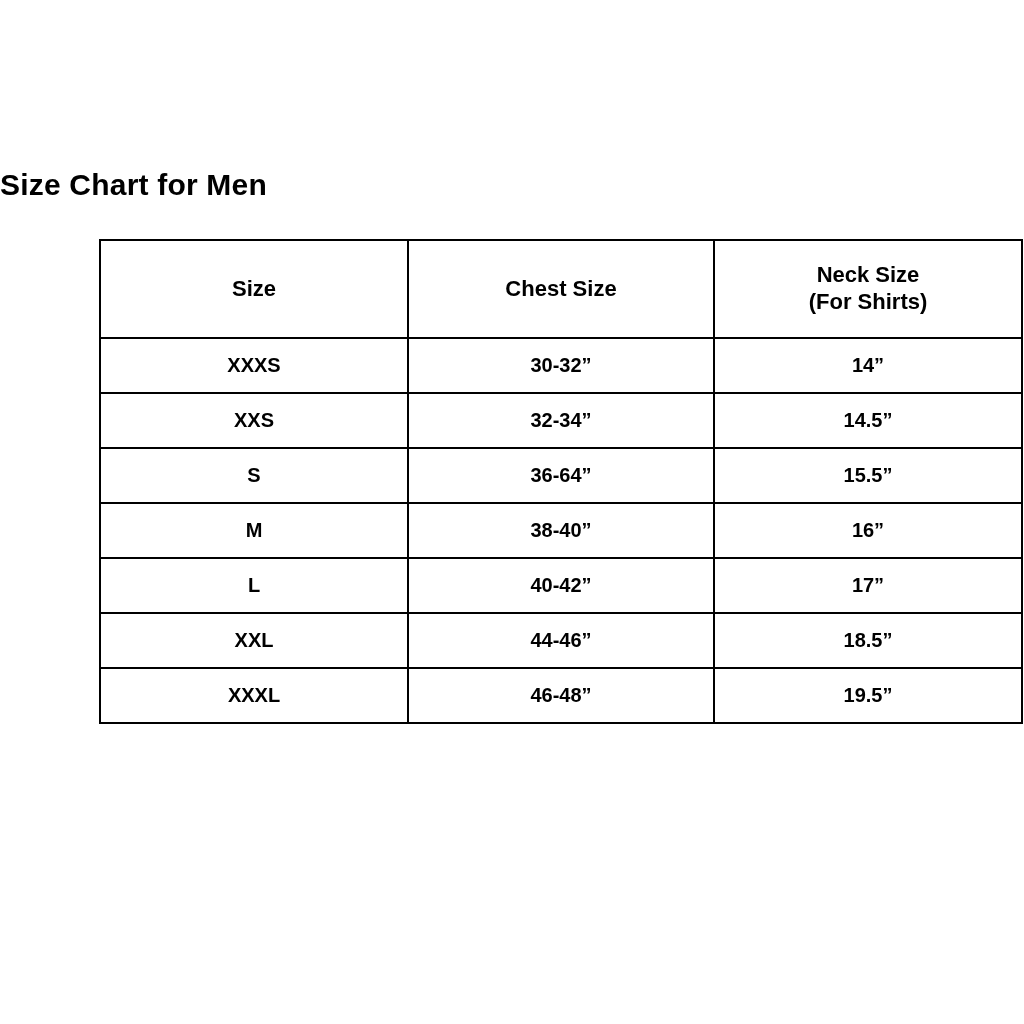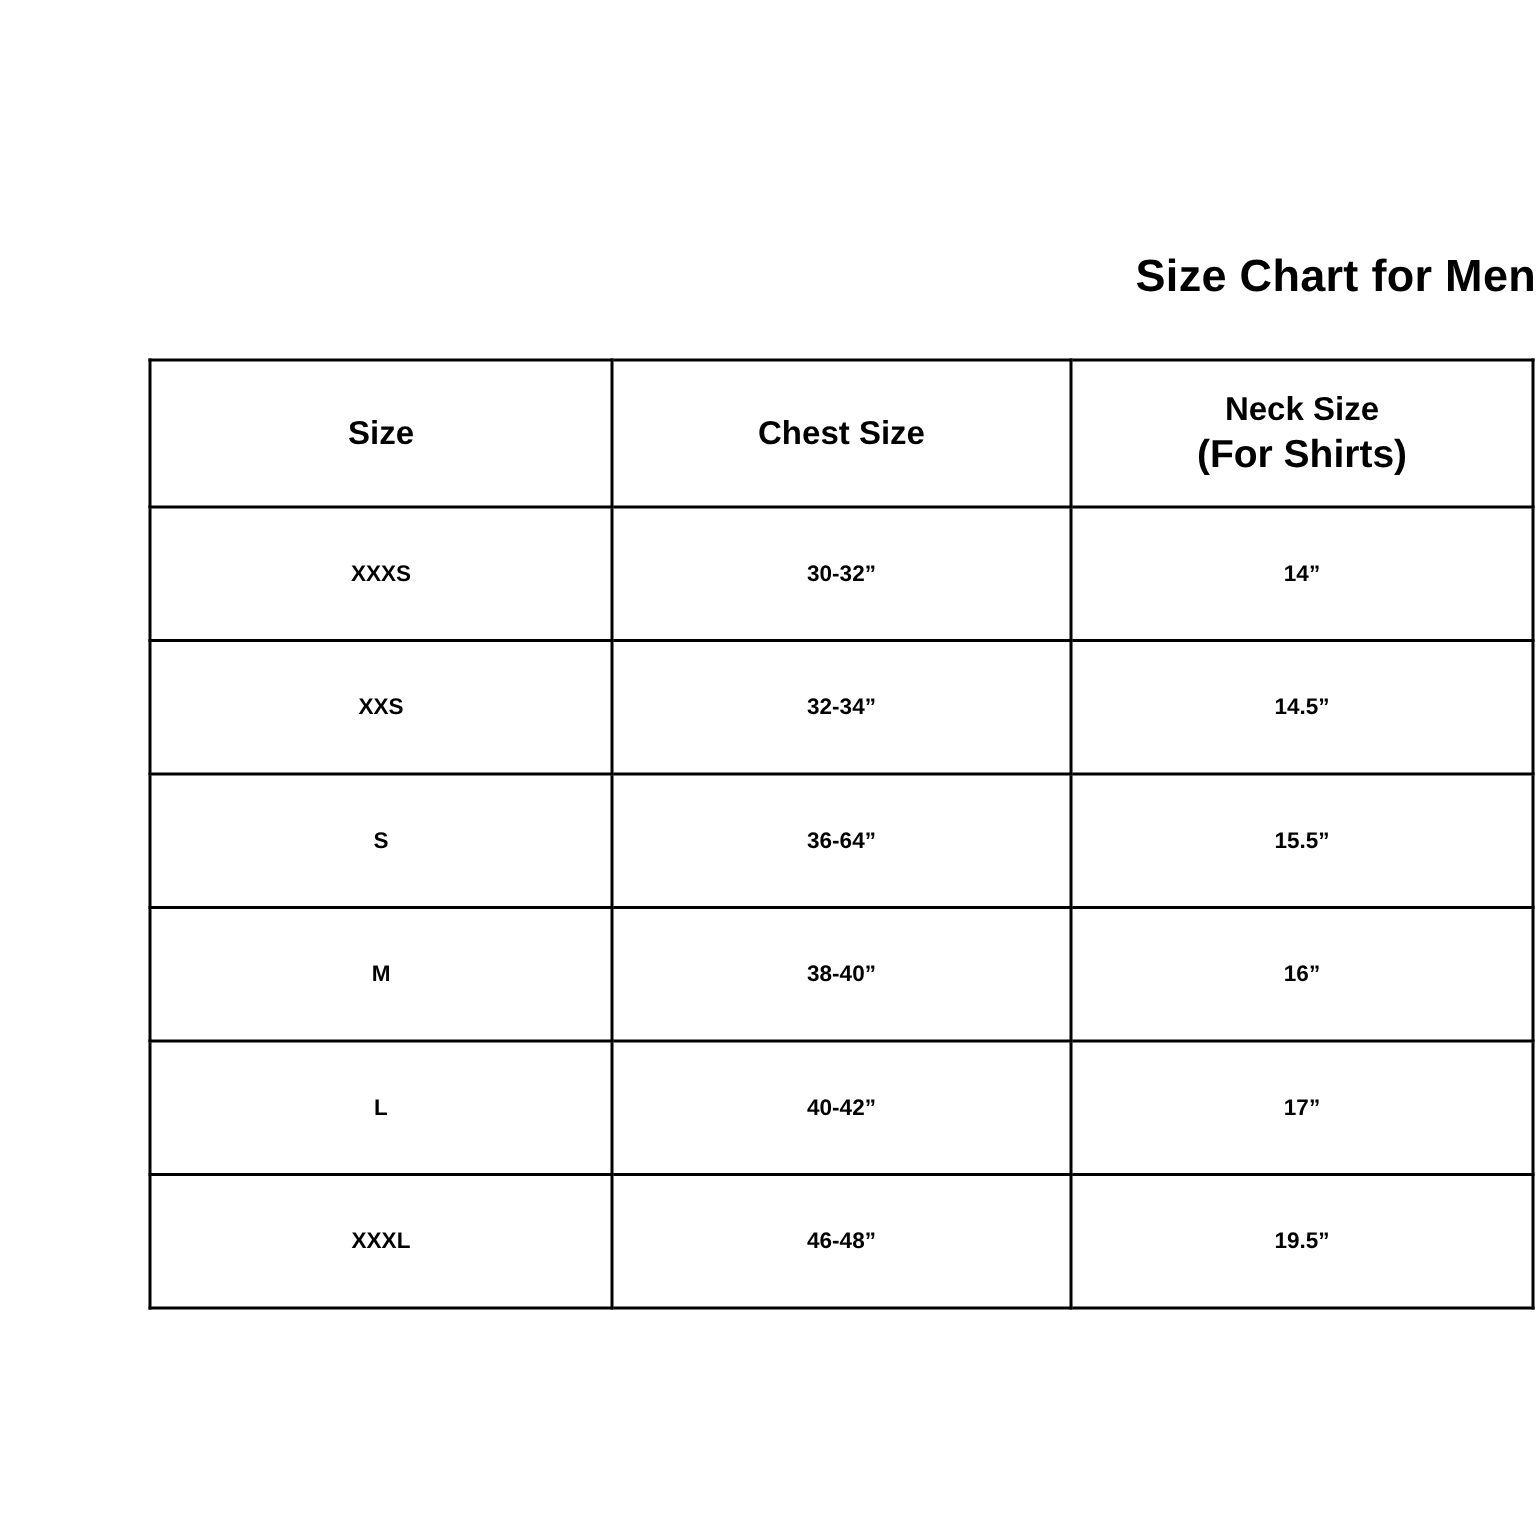--- a/index.html
+++ b/index.html
@@ -18,21 +18,21 @@
     position: relative;
     width: 1024px;
     height: 1024px;
     box-sizing: border-box;
   }
   .chart-title {
     position: absolute;
     top: 168px;
     left: 0;
     width: 1024px;
-    text-align: right;
+    text-align: left;
     font-size: 30px;
     font-weight: bold;
     letter-spacing: 0.2px;
   }
   .table-wrap {
     position: absolute;
     top: 239px;
     left: 51px;
     width: 922px;
     margin-left: 48px;
@@ -50,30 +50,30 @@
     font-weight: bold;
     color: #000000;
   }
   table.size-table th {
     font-size: 22px;
     height: 96px;
     line-height: 1.22;
     padding: 0 4px;
   }
   table.size-table td {
-    font-size: 15px;
+    font-size: 20px;
     height: 53px;
-    padding: 17px 4px;
+    padding: 0 4px;
   }
   col.c-size { width: 308px; }
   col.c-chest { width: 306px; }
   col.c-neck { width: 308px; }
   .th-sub {
     display: block;
-    font-size: 26px;
+    font-size: 22px;
     font-weight: bold;
   }
 </style>
 </head>
 <body>
 
 <div class="page">
 
   <div class="chart-title">Size Chart for Men</div>
 
@@ -118,20 +118,25 @@
           <td>M</td>
           <td>38-40”</td>
           <td>16”</td>
         </tr>
         <tr>
           <td>L</td>
           <td>40-42”</td>
           <td>17”</td>
         </tr>
         <tr>
+          <td>XXL</td>
+          <td>44-46”</td>
+          <td>18.5”</td>
+        </tr>
+        <tr>
           <td>XXXL</td>
           <td>46-48”</td>
           <td>19.5”</td>
         </tr>
       </tbody>
     </table>
   </div>
 
 </div>
 

